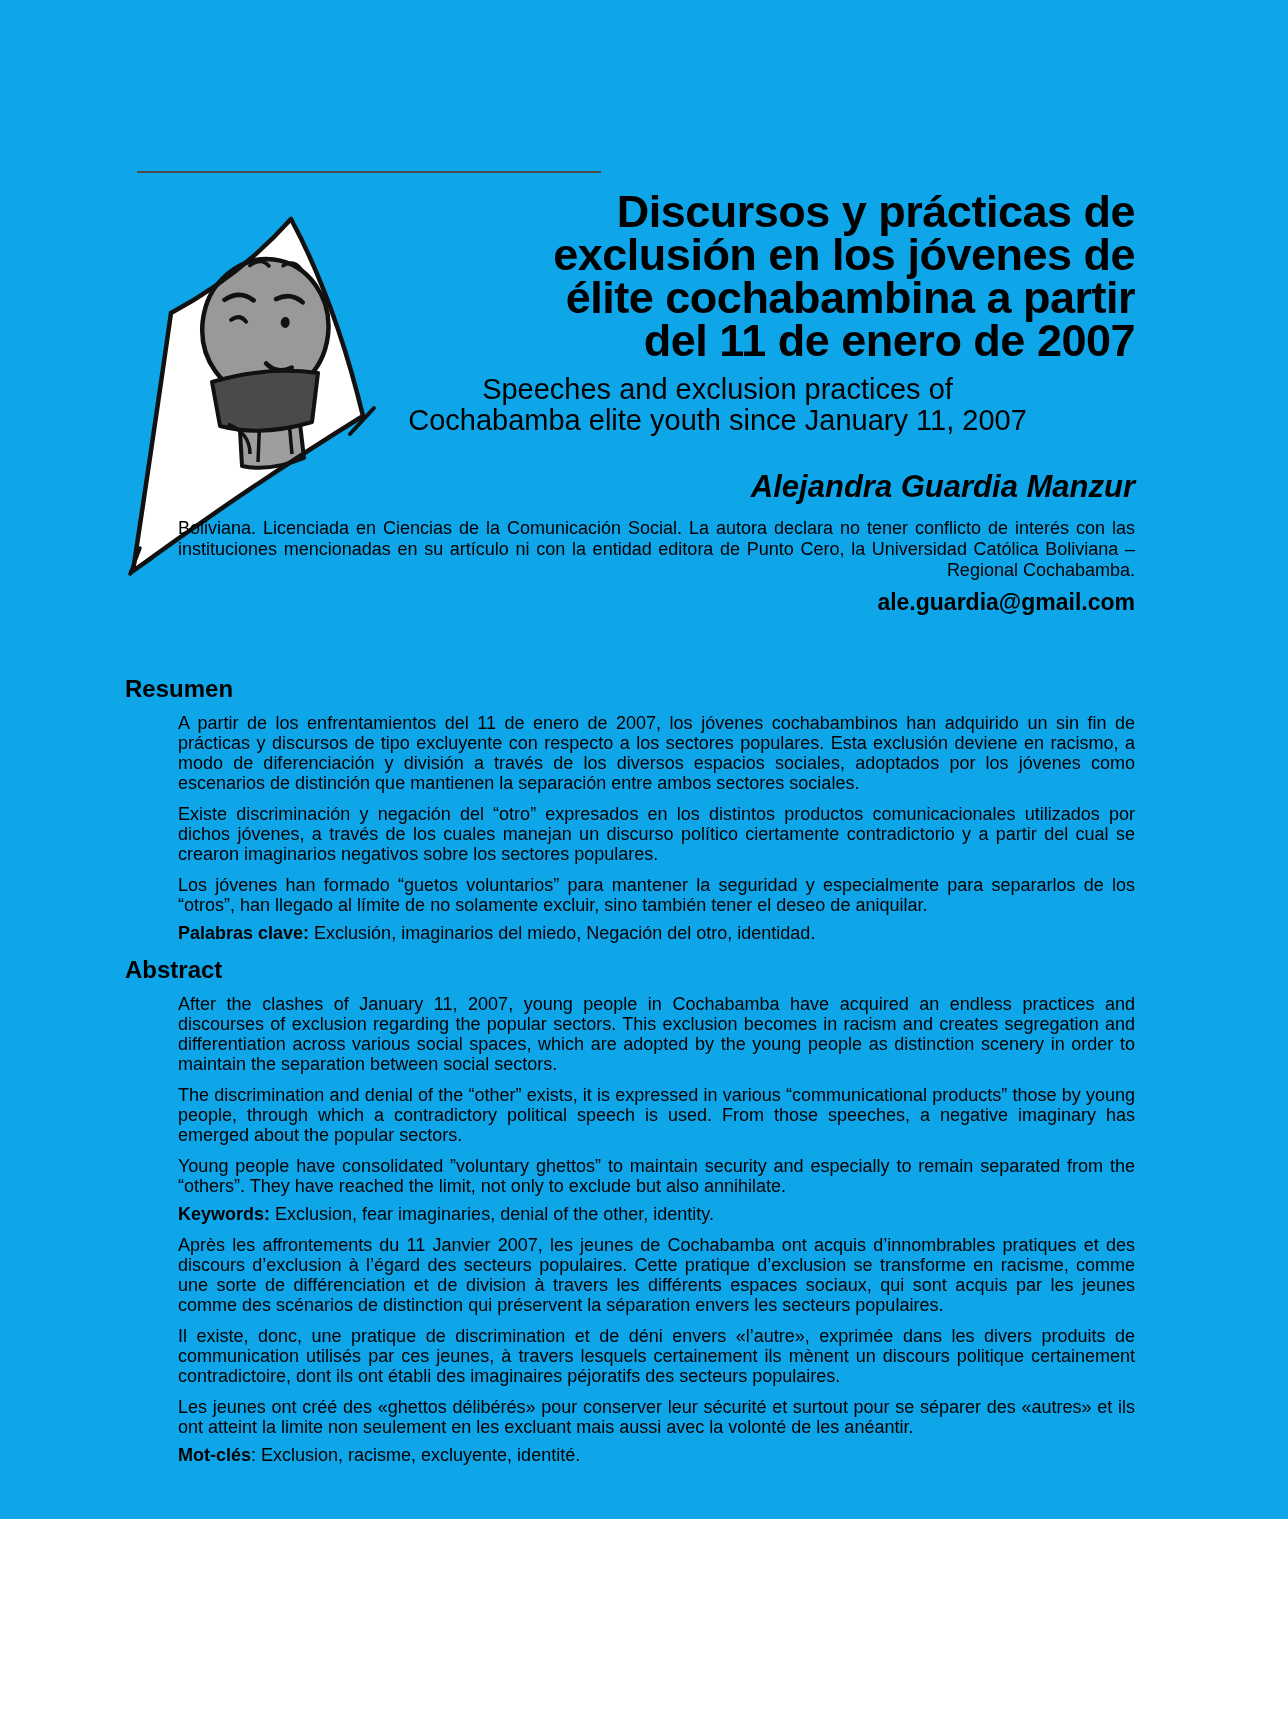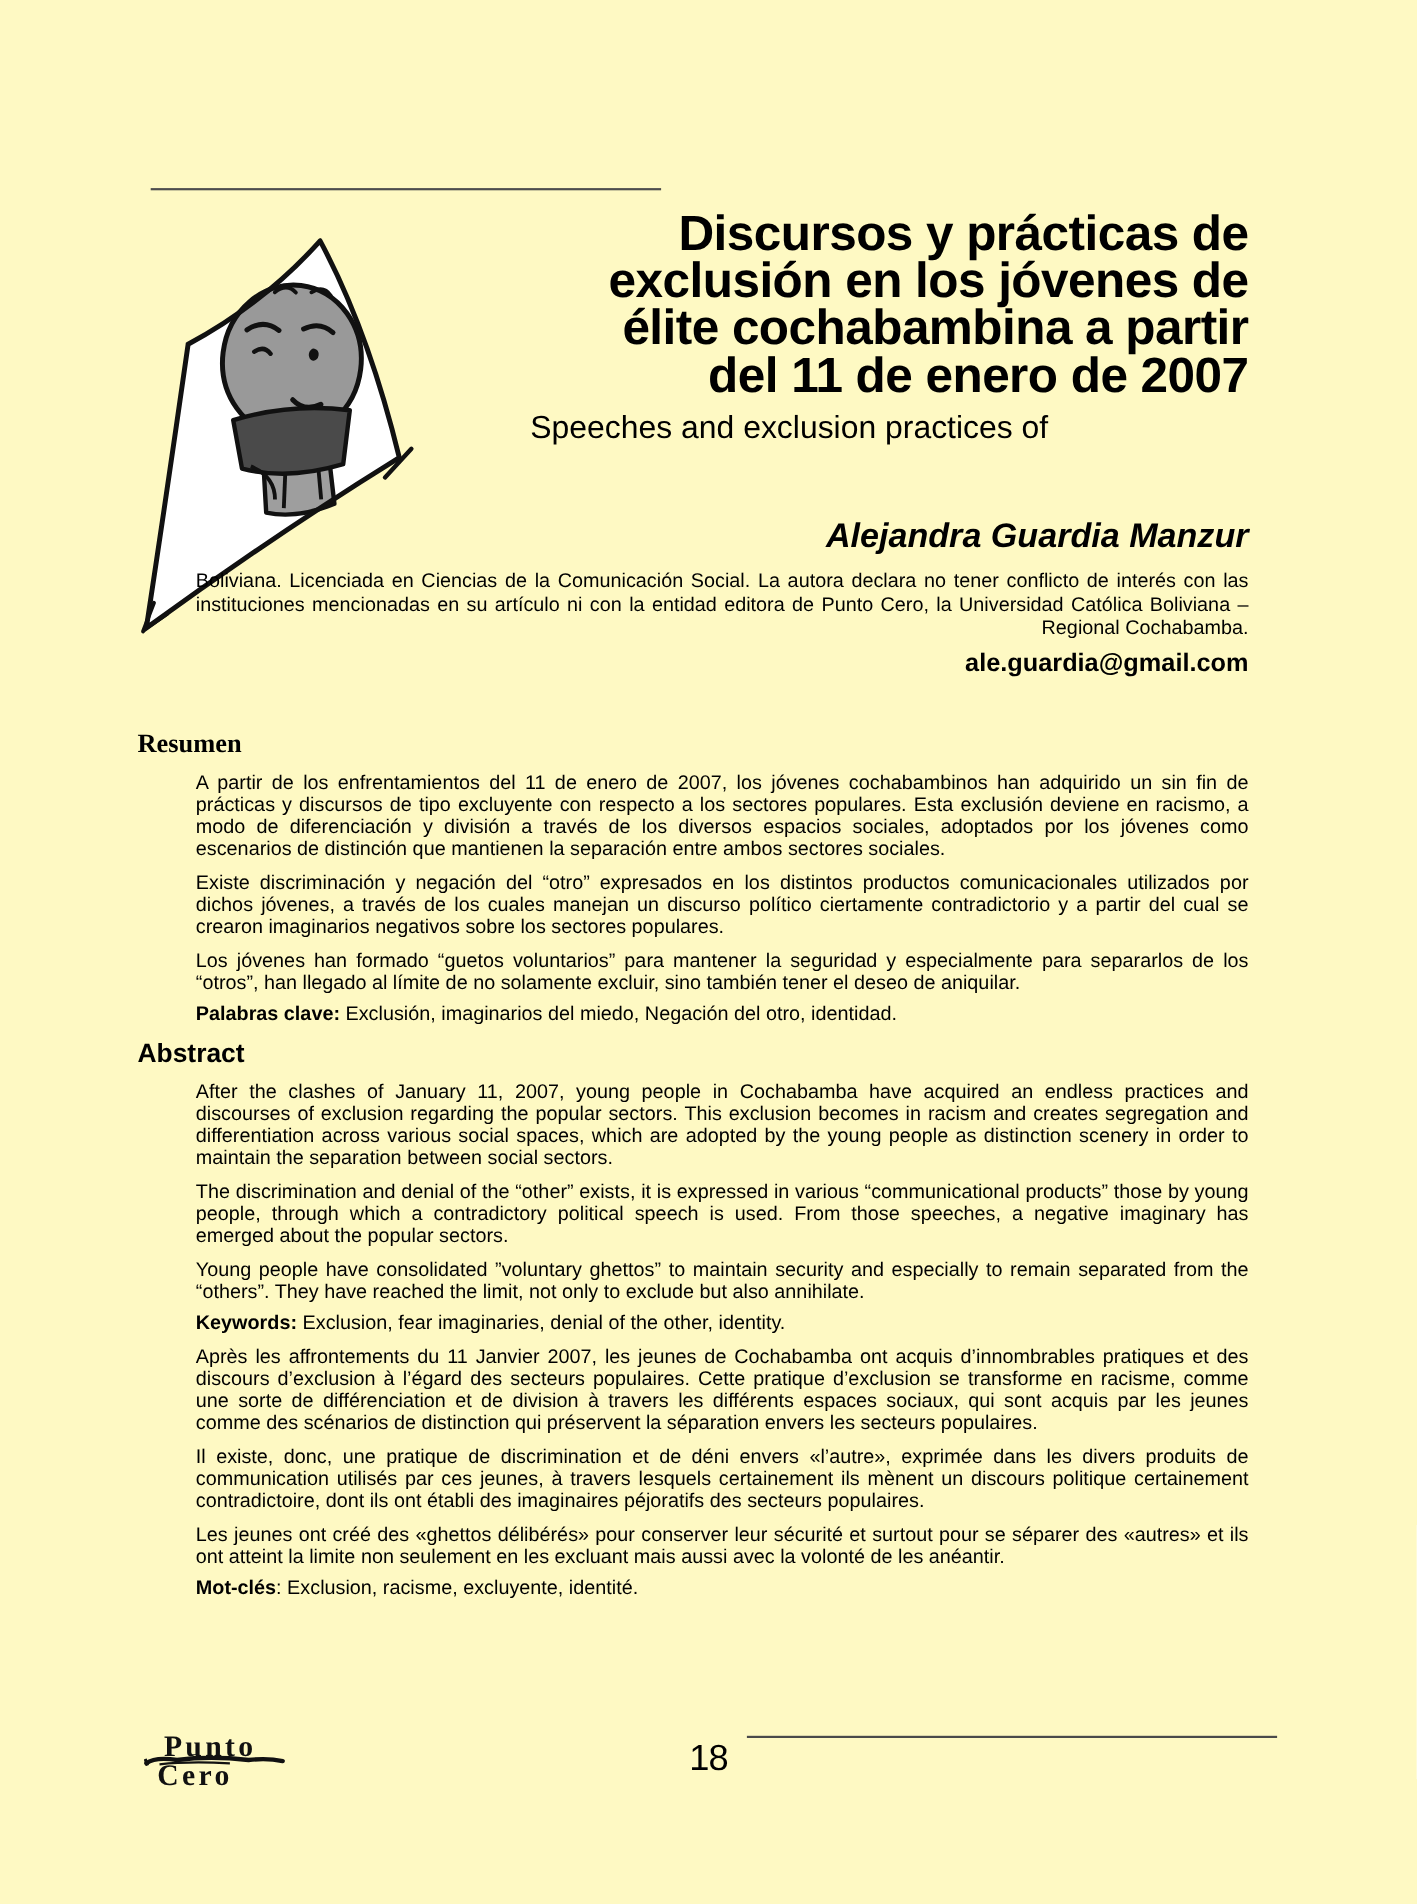--- a/index.html
+++ b/index.html
@@ -1,19 +1,19 @@
 <!DOCTYPE html>
 <html><head>
 <meta charset="utf-8">
 <style>
   html,body { margin:0; padding:0; background:#ffffff; }
   .page {
     position:relative;
-    width:1288px; height:1731px;
-    background:#fef9c3;
+    width:1288px; height:1519px;
+    background:#0ea5e9;
     font-family:"Liberation Sans", sans-serif;
     color:#000;
     overflow:hidden;
   }
   .top-rule {
     position:absolute; left:137px; top:171px;
     width:464px; height:2px; background:#4d4d4d;
   }
   .illustration {
     position:absolute; left:100px; top:186px;
@@ -50,21 +50,21 @@
     font-weight:bold;
     font-size:23px; line-height:25px;
   }
   .sections {
     position:absolute; left:125px; top:664px; width:1010px;
   }
   .sections h2 {
     font-size:24px; line-height:26px; font-weight:bold;
     margin:14px 0 0 0; padding:0;
   }
-  .sections h2:first-child { margin-top:0;font-family:Liberation Serif, serif; }
+  .sections h2:first-child { margin-top:12px; }
   .sections p {
     font-size:18px; line-height:20px;
     margin:11px 0 0 53px; padding:0;
     width:957px;
     text-align:justify;
   }
   .sections p.kw { margin-top:8px; text-align:left; }
   .kw b { font-weight:bold; }
   .footer-rule {
     position:absolute; left:679px; top:1578px;
@@ -138,20 +138,21 @@
 
   <div class="title-block">
     <div>Discursos y prácticas de</div>
     <div>exclusión en los jóvenes de</div>
     <div>élite cochabambina a partir</div>
     <div>del 11 de enero de 2007</div>
   </div>
 
   <div class="subtitle-block">
     <div>Speeches and exclusion practices of</div>
+    <div>Cochabamba elite youth since January 11, 2007</div>
   </div>
 
   <div class="author">Alejandra Guardia Manzur</div>
 
   <div class="affiliation">Boliviana. Licenciada en Ciencias de la Comunicación Social. La autora declara no tener conflicto de interés con las instituciones mencionadas en su artículo ni con la entidad editora de Punto Cero, la Universidad Católica Boliviana – Regional Cochabamba.</div>
 
   <div class="email">ale.guardia@gmail.com</div>
 
   <div class="sections">
 

